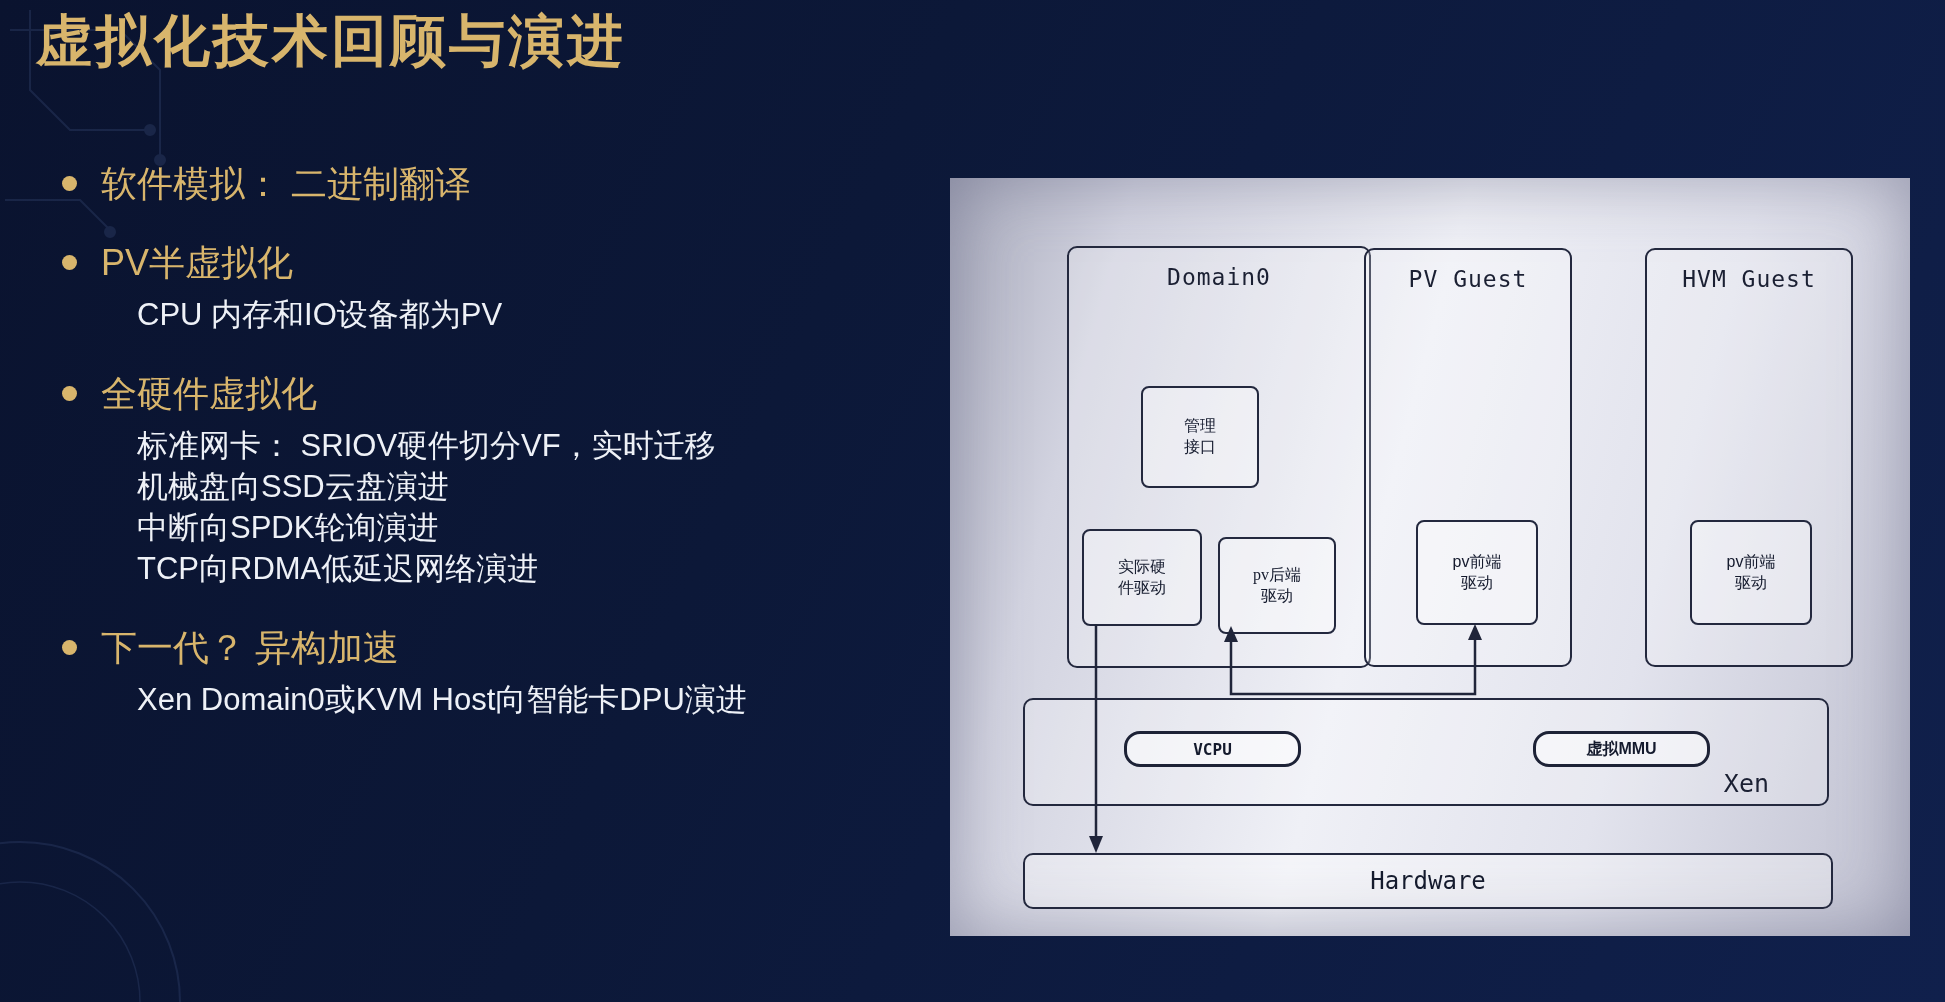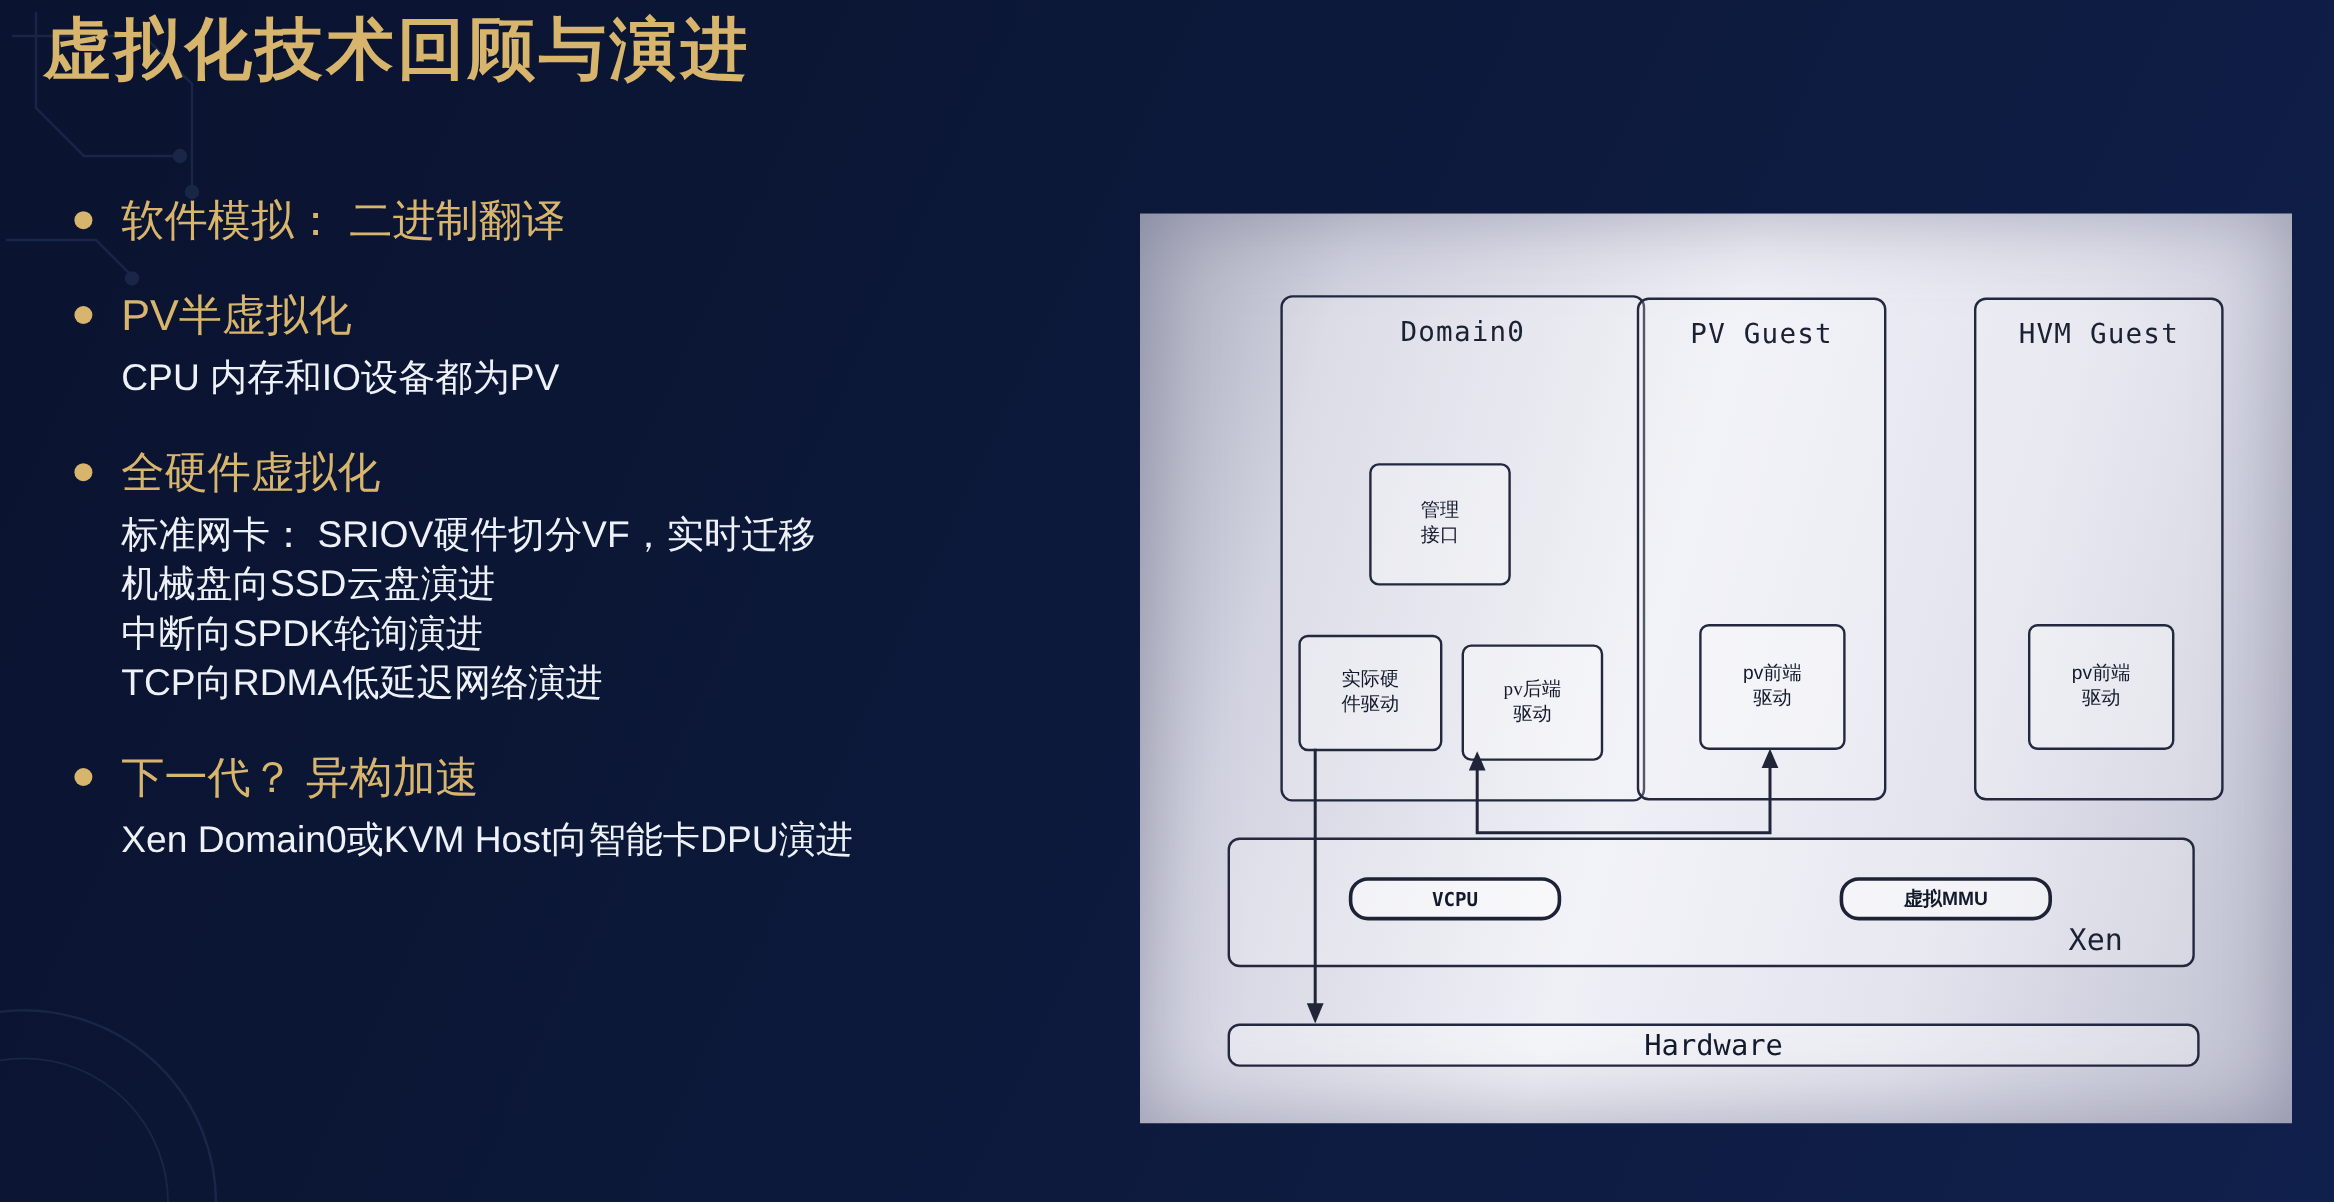--- a/index.html
+++ b/index.html
@@ -16,21 +16,21 @@
     font-size:56px; font-weight:700; letter-spacing:3px;
     color:#d8b56c; font-family:"Liberation Serif", serif;
   }
 
   .bullets { position:absolute; left:62px; top:162px; width:900px; }
   .bullet-group { margin-bottom:36px; }
   .bullet-head { display:flex; align-items:center; gap:24px; }
   .dot { width:15px; height:15px; border-radius:50%; background:#d8b56c; flex:none; }
   .bullet-heading { color:#d8b56c; font-size:36px; line-height:1.2; }
   .bullet-body { padding-left:39px; margin-top:10px; }
-  .bullet-line { color:#eef1f7; font-size:31px; line-height:1.33; }
+  .bullet-line { color:#eef1f7; font-size:31px; line-height:1.33;margin-left:36px; }
 
   
   .diagram {
     position:absolute; left:950px; top:178px; width:960px; height:758px;
     background: linear-gradient(105deg, #a9abbc 0%, #d2d3e0 16%, #eff0f6 45%, #e2e3ed 70%, #bfc0d0 100%);
     box-shadow: inset 0 0 70px rgba(105,108,135,.55);
     color:#1b2033;
   }
   .dbox {
     position:absolute; border:2px solid #23283e; border-radius:10px;
@@ -53,21 +53,21 @@
     background:rgba(255,255,255,0.5);
     display:flex; align-items:center; justify-content:center;
     font-weight:bold; font-size:16px; color:#141a2d;
   }
   .mono { font-family:"DejaVu Sans Mono", monospace; }
   .xen-label {
     position:absolute; right:58px; bottom:6px;
     font-family:"DejaVu Sans Mono", monospace; font-size:25px; color:#1b2033;
   }
   .hardware {
-    position:absolute; left:73px; top:675px; width:810px; height:36px;
+    position:absolute; left:73px; top:675px; width:810px; height:56px;
     border:2px solid #23283e; border-radius:10px;
     background:rgba(255,255,255,0.35);
     display:flex; align-items:center; justify-content:center;
     font-family:"DejaVu Sans Mono", monospace; font-size:24px; color:#141a2d;
   }
   .arrows { position:absolute; left:0; top:0; width:960px; height:758px; pointer-events:none; }
 </style>
 </head>
 <body>
 

